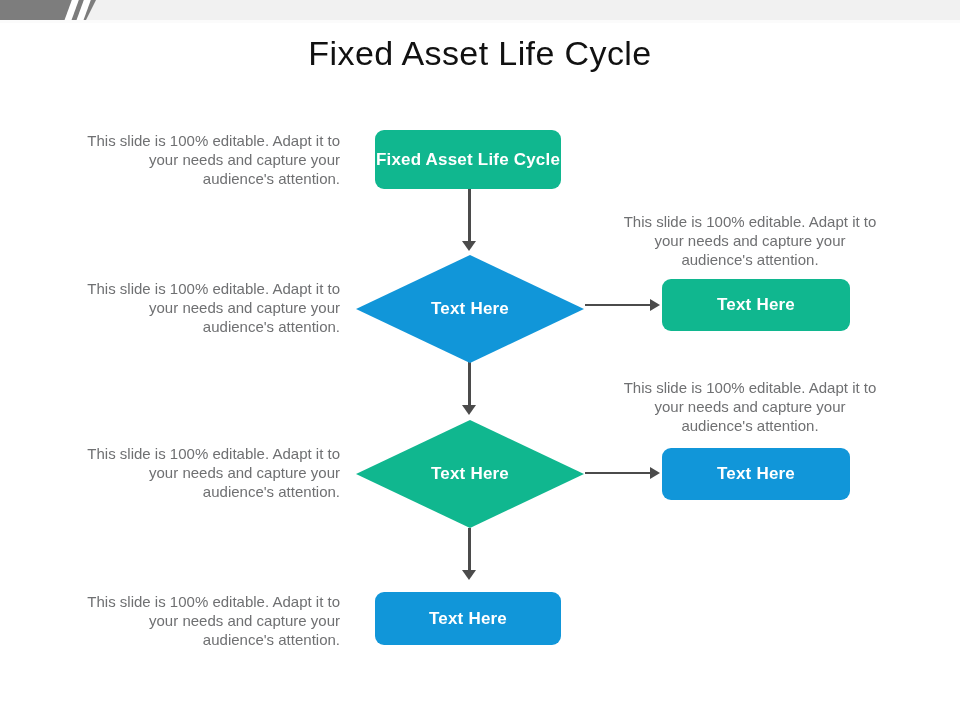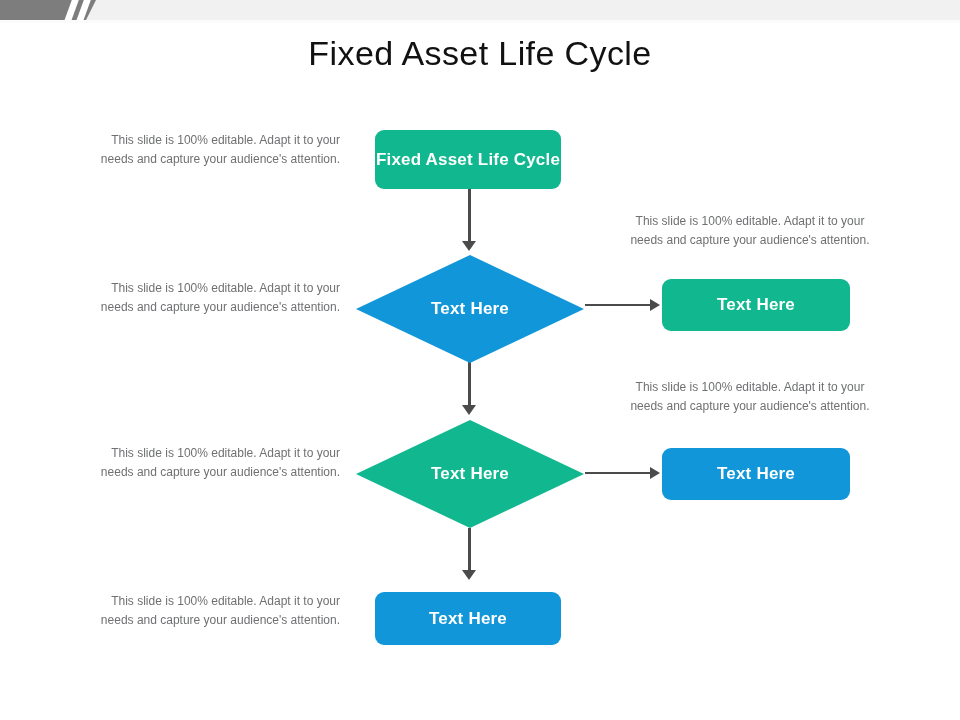--- a/index.html
+++ b/index.html
@@ -59,21 +59,21 @@
     text-align: center;
     font-size: 34px;
     font-weight: 400;
     color: #111111;
     letter-spacing: 0.4px;
   }
 
   
   .note {
     position: absolute;
-    font-size: 12px;
+    font-size: 15px;
     line-height: 19px;
     color: #6f7072;
     width: 256px;
   }
   .note.left  { left: 84px;  text-align: right; }
   .note.right { left: 622px; text-align: center; }
 
   
   .node-box {
     position: absolute;

